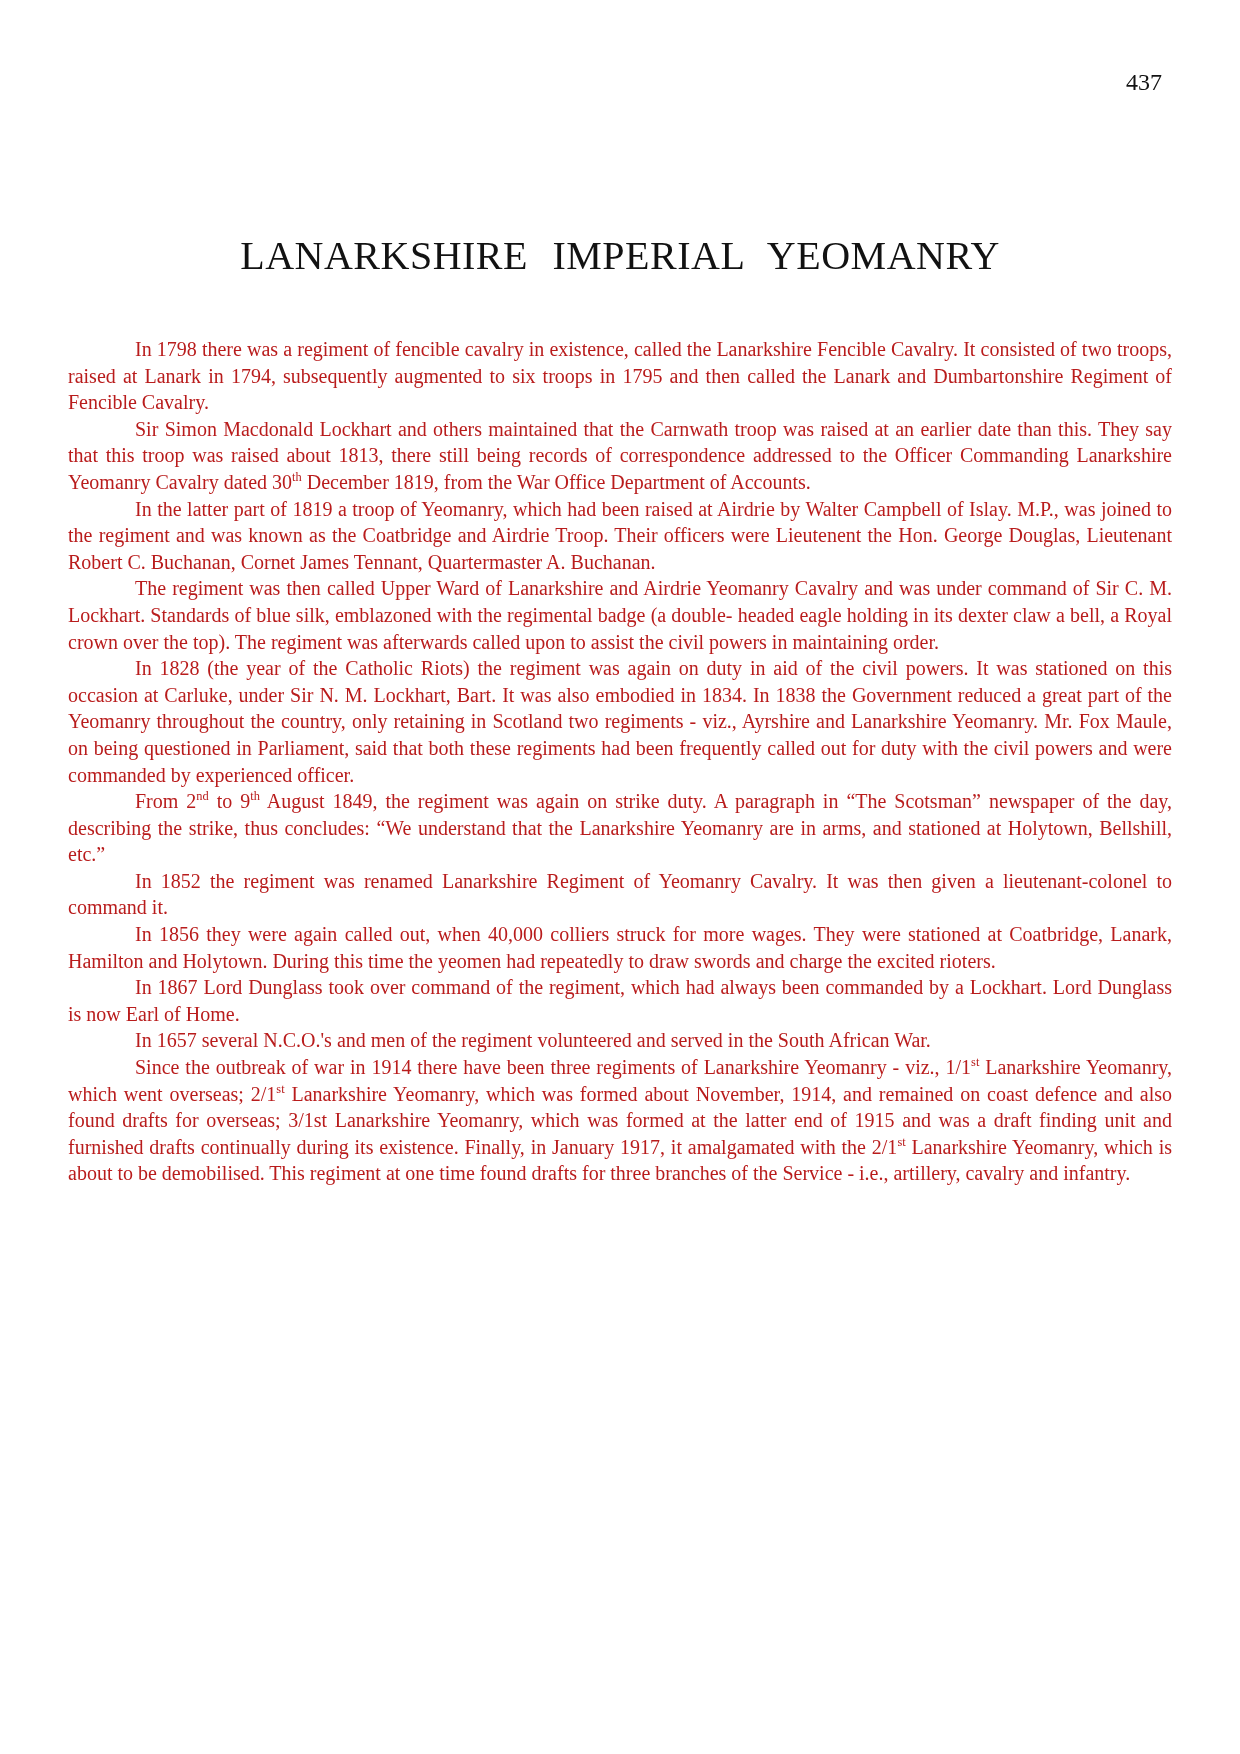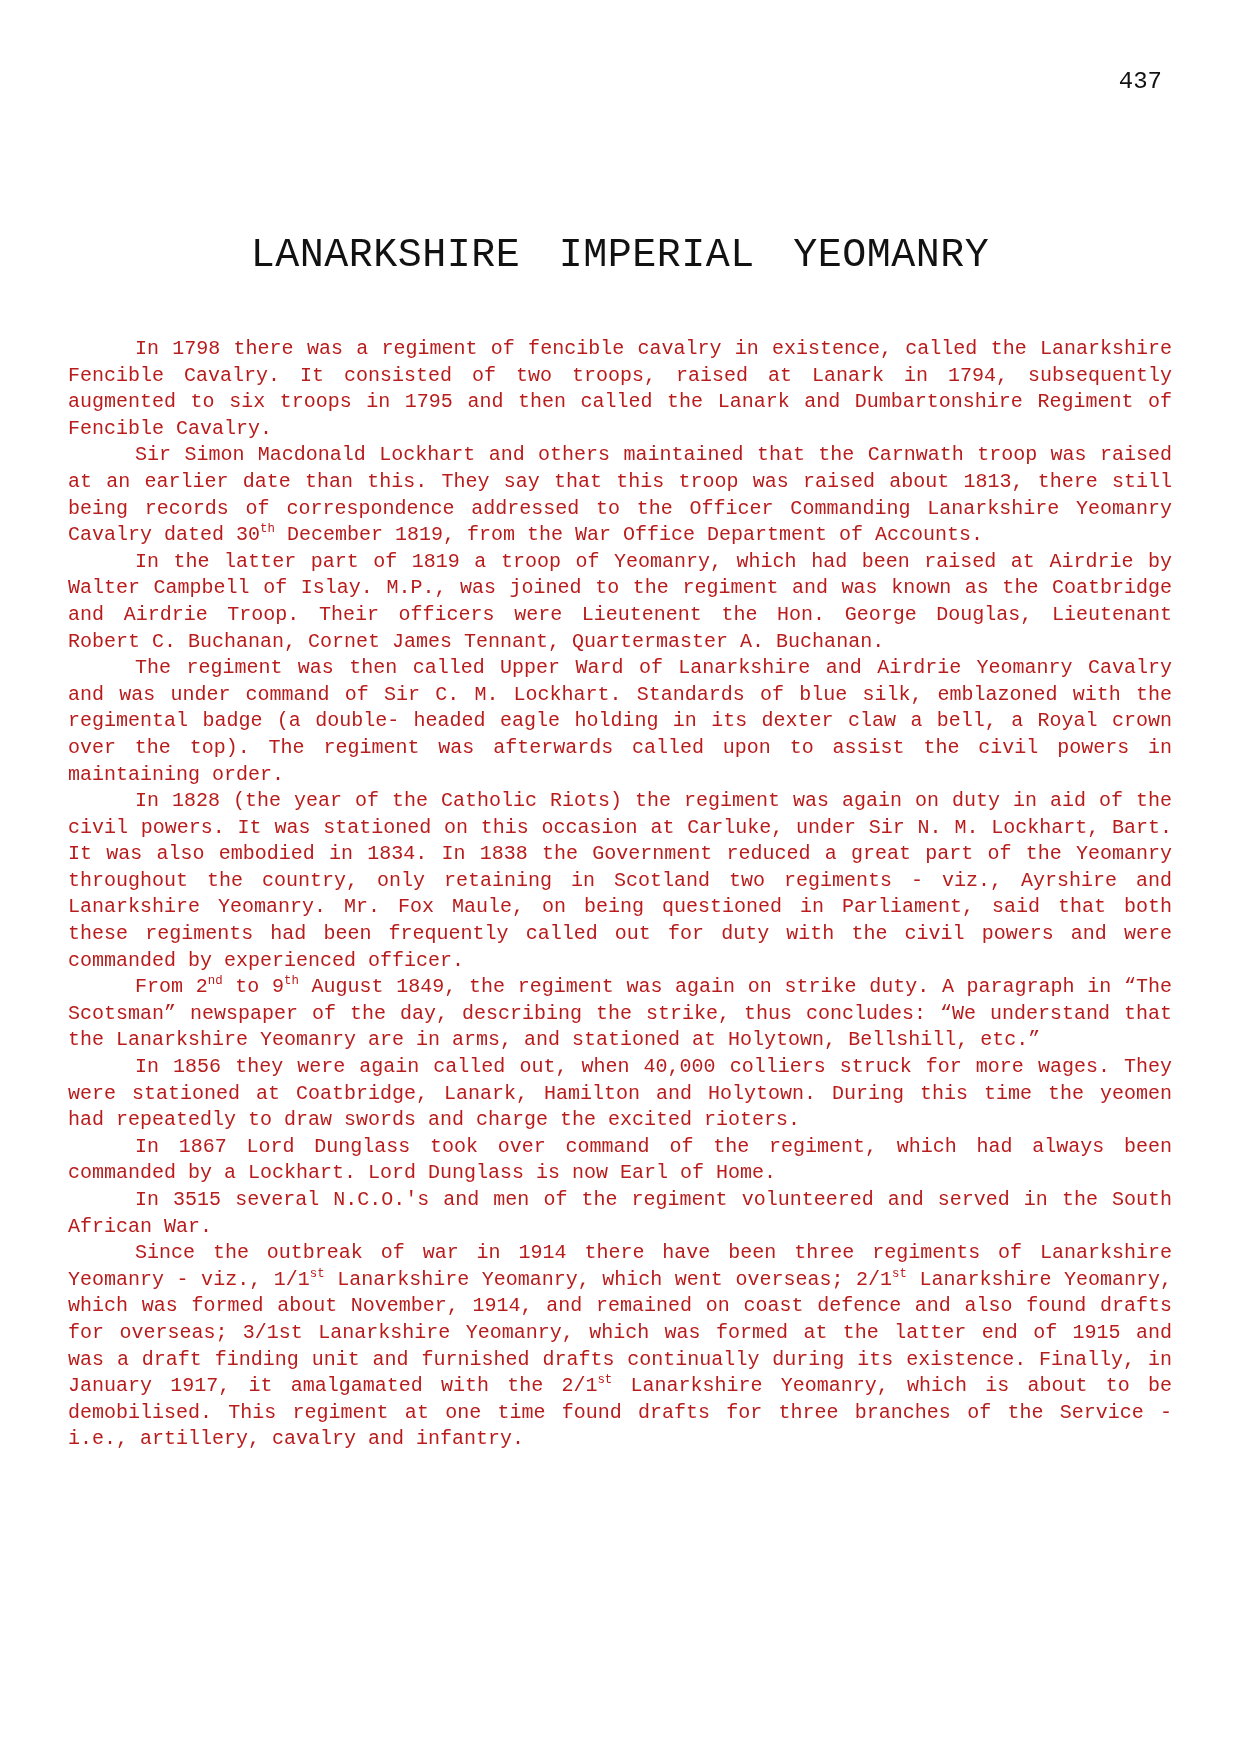--- a/index.html
+++ b/index.html
@@ -6,21 +6,21 @@
     margin: 0;
     padding: 0;
     background: #ffffff;
   }
   .page {
     position: relative;
     width: 1240px;
     height: 1754px;
     background: #ffffff;
     color: #121212;
-    font-family: Liberation Mono, monospace;
+    font-family: Liberation Serif, serif;
     overflow: hidden;
   }
   .page-number {
     position: absolute;
     top: 70px;
     right: 78px;
     font-size: 24px;
     line-height: 1;
     color: #121212;
   }
@@ -68,18 +68,19 @@
 
   <h1 class="doc-title">LANARKSHIRE IMPERIAL YEOMANRY</h1>
 
   <div class="doc-body" id="doc-body">
       <p class="para"><span>In 1798 there was a regiment of fencible cavalry in existence, called the Lanarkshire Fencible Cavalry.  It consisted of two troops, raised at Lanark in 1794, subsequently augmented to six troops in 1795 and then called the Lanark and Dumbartonshire Regiment of Fencible Cavalry.</span></p>
       <p class="para"><span>Sir Simon Macdonald Lockhart and others maintained that the Carnwath troop was raised at an earlier date than this.  They say that this troop was raised about 1813, there still being records of correspondence addressed to the Officer Commanding Lanarkshire Yeomanry Cavalry dated 30</span><sup>th</sup><span> December 1819, from the War Office Department of Accounts.</span></p>
       <p class="para"><span>In the latter part of 1819 a troop of Yeomanry, which had been raised at Airdrie by Walter Campbell of Islay. M.P., was joined to the regiment and was known as the Coatbridge and Airdrie Troop.  Their officers were Lieutenent the Hon. George Douglas, Lieutenant Robert C. Buchanan, Cornet James Tennant, Quartermaster A. Buchanan.</span></p>
       <p class="para"><span>The regiment was then called Upper Ward of Lanarkshire and Airdrie Yeomanry Cavalry and was under command of Sir C. M. Lockhart.  Standards of blue silk, emblazoned with the regimental badge (a double- headed eagle holding in its dexter claw a bell, a Royal crown over the top).  The regiment was afterwards called upon to assist the civil powers in maintaining order.</span></p>
       <p class="para"><span>In 1828 (the year of the Catholic Riots) the regiment was again on duty in aid of the civil powers.  It was stationed on this occasion at Carluke, under Sir N. M. Lockhart, Bart.  It was also embodied in 1834.  In 1838 the Government reduced a great part of the Yeomanry throughout the country, only retaining in Scotland two regiments - viz., Ayrshire and Lanarkshire Yeomanry.  Mr. Fox Maule, on being questioned in Parliament, said that both these regiments had been frequently called out for duty with the civil powers and were commanded by experienced officer.</span></p>
       <p class="para"><span>From 2</span><sup>nd</sup><span> to 9</span><sup>th</sup><span> August 1849, the regiment was again on strike duty.  A paragraph in “The Scotsman” newspaper of the day, describing the strike, thus concludes:  “We understand that the Lanarkshire Yeomanry are in arms, and stationed at Holytown, Bellshill, etc.”</span></p>
+      <p class="para"><span>In 1852 the regiment was renamed Lanarkshire Regiment of Yeomanry Cavalry. It was then given a lieutenant-colonel to command it.</span></p>
       <p class="para"><span>In 1856 they were again called out, when 40,000 colliers struck for more wages.  They were stationed at Coatbridge, Lanark, Hamilton and Holytown.  During this time the yeomen had repeatedly to draw swords and charge the excited rioters.</span></p>
       <p class="para"><span>In 1867 Lord Dunglass took over command of the regiment, which had always been commanded by a Lockhart. Lord Dunglass is now Earl of Home.</span></p>
-      <p class="para"><span>In 3515 several N.C.O.'s and men of the regiment volunteered and served in the South African War.</span></p>
+      <p class="para"><span>In 1657 several N.C.O.'s and men of the regiment volunteered and served in the South African War.</span></p>
       <p class="para"><span>Since the outbreak of war in 1914 there have been three regiments of Lanarkshire Yeomanry - viz., 1/1</span><sup>st</sup><span> Lanarkshire Yeomanry, which went overseas; 2/1</span><sup>st</sup><span> Lanarkshire Yeomanry, which was formed about November, 1914, and remained on coast defence and also found drafts for overseas; 3/1st Lanarkshire Yeomanry, which was formed at the latter end of 1915 and was a draft finding unit and furnished drafts continually during its existence.  Finally, in January 1917, it amalgamated with the 2/1</span><sup>st</sup><span> Lanarkshire Yeomanry, which is about to be demobilised.  This regiment at one time found drafts for three branches of the Service - i.e., artillery, cavalry and infantry.</span></p>
     </div>
 </div>
 
 </body></html>

